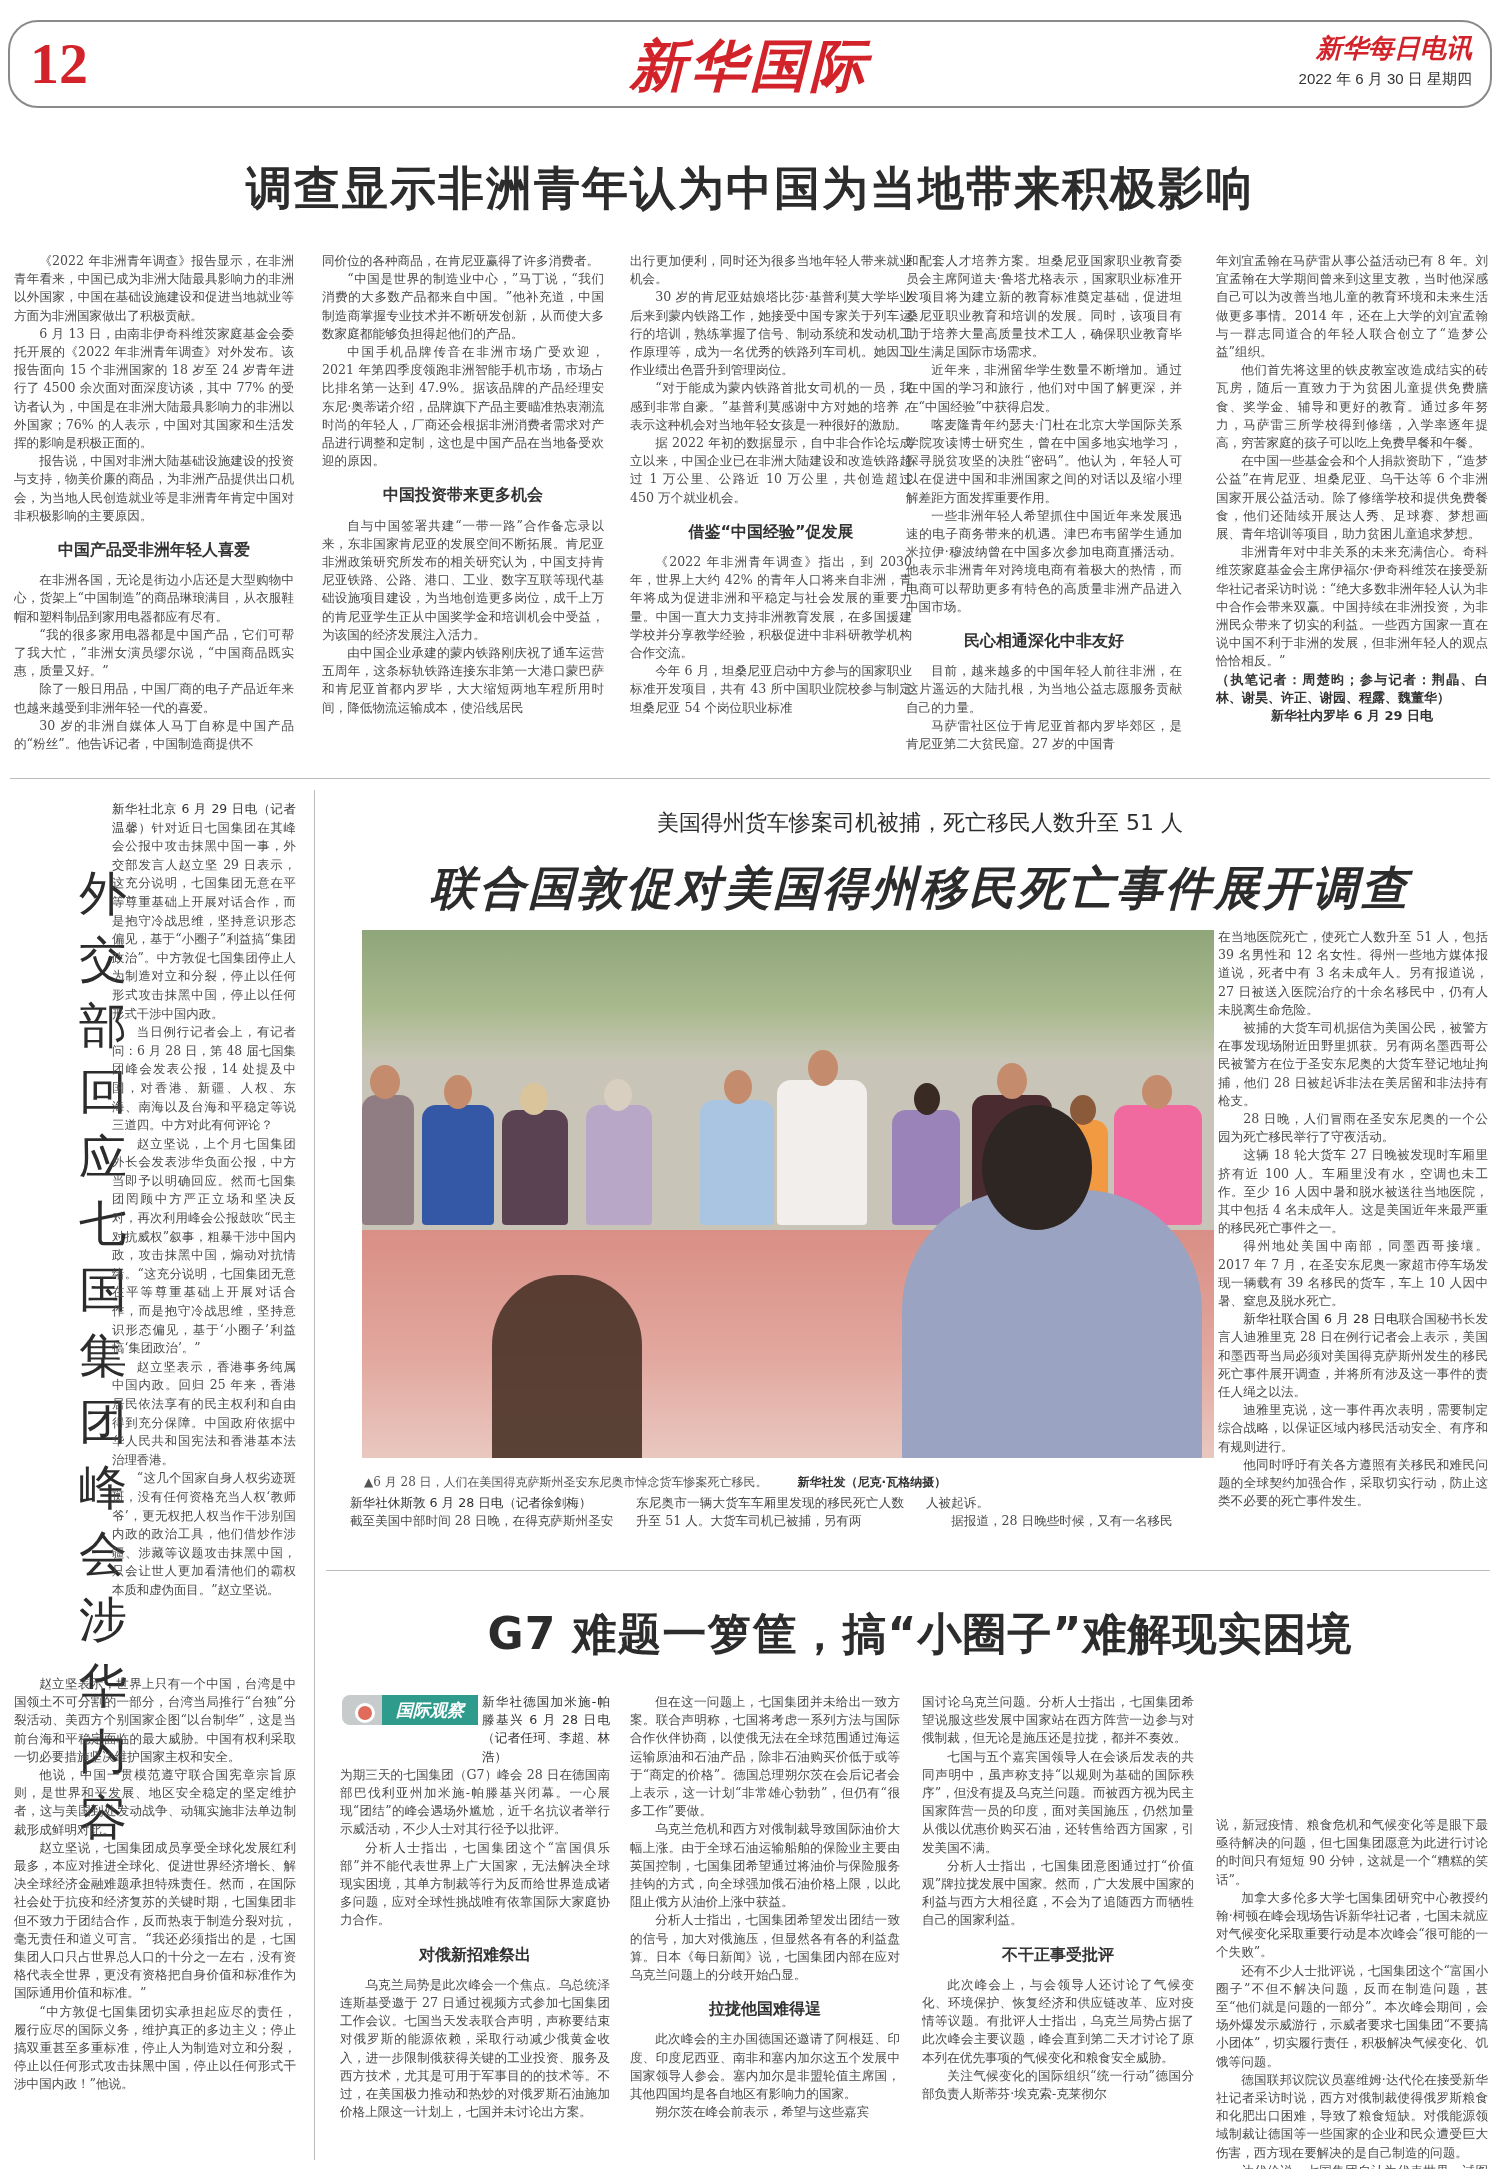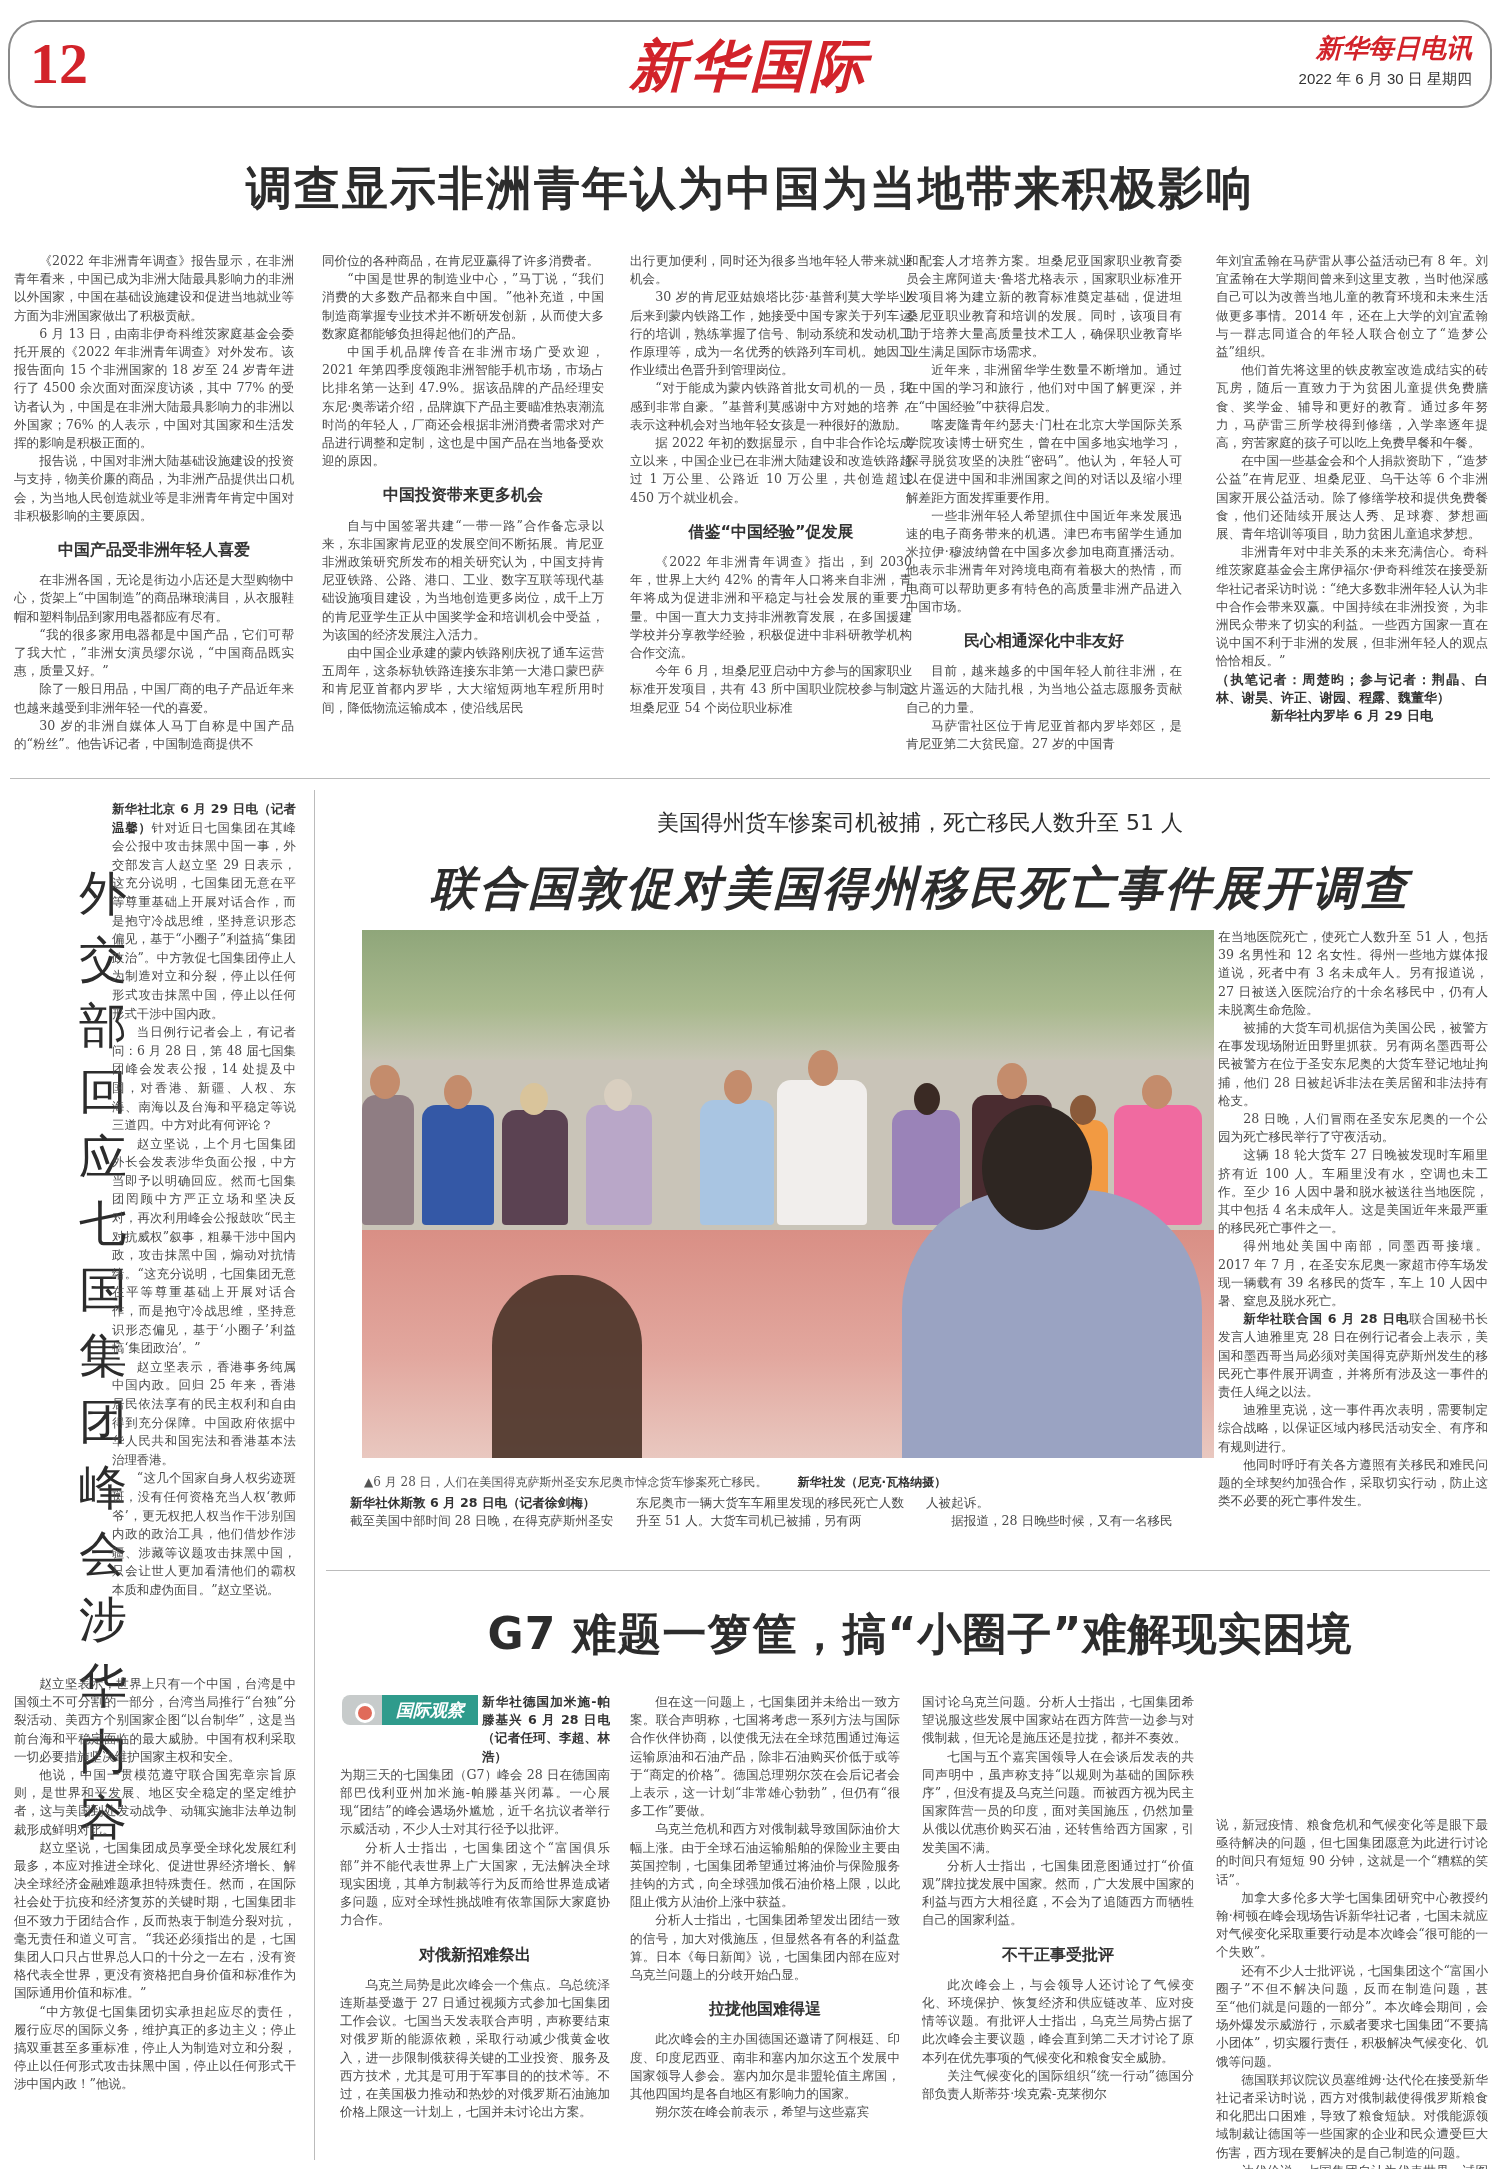--- a/index.html
+++ b/index.html
@@ -20,21 +20,21 @@
   .hl1 { left: 0; top: 158px; width: 1500px; font-size: 46px; letter-spacing: 2px; }
   .hl2-sub { left: 340px; top: 808px; width: 1160px; font-size: 22px; font-weight: normal; }
   .hl2 { left: 340px; top: 858px; width: 1160px; font-size: 46px; letter-spacing: 3px; font-style: italic; }
   .hl3 { left: 340px; top: 1605px; width: 1160px; font-size: 44px; letter-spacing: 1px; }
 
   
   .col { font-size: 12.6px; line-height: 18.2px; color: #4a4a4a; text-align: justify; overflow: hidden; }
   .col p { text-indent: 2em; }
   .col p.noind { text-indent: 0; }
   .subhead { font-family: "DejaVu Sans", sans-serif; font-weight: bold; font-size: 16px; color: #333; text-align: center; margin: 16px 0 12px; text-indent: 0 !important; }
-  .byline { font-family: "DejaVu Sans", sans-serif; font-weight: bold; color: #333; }
+  .byline { font-family: "DejaVu Sans", sans-serif; font-weight: normal; color: #333; }
   .credit { font-family: "DejaVu Sans", sans-serif; font-weight: bold; font-size: 13px; color: #333; text-indent: 0 !important; }
 
   .dividerh { height: 1px; background: #bbb; }
 
   
   .vtitle { left: 68px; top: 860px; width: 70px; font-family: "DejaVu Serif", serif; font-size: 48px; line-height: 66px; color: #2c2c2c; text-align: center; }
   .vtitle span { display: block; }
 
   
   .photo { left: 362px; top: 930px; width: 852px; height: 528px; overflow: hidden; background: #c9c4b8; }

